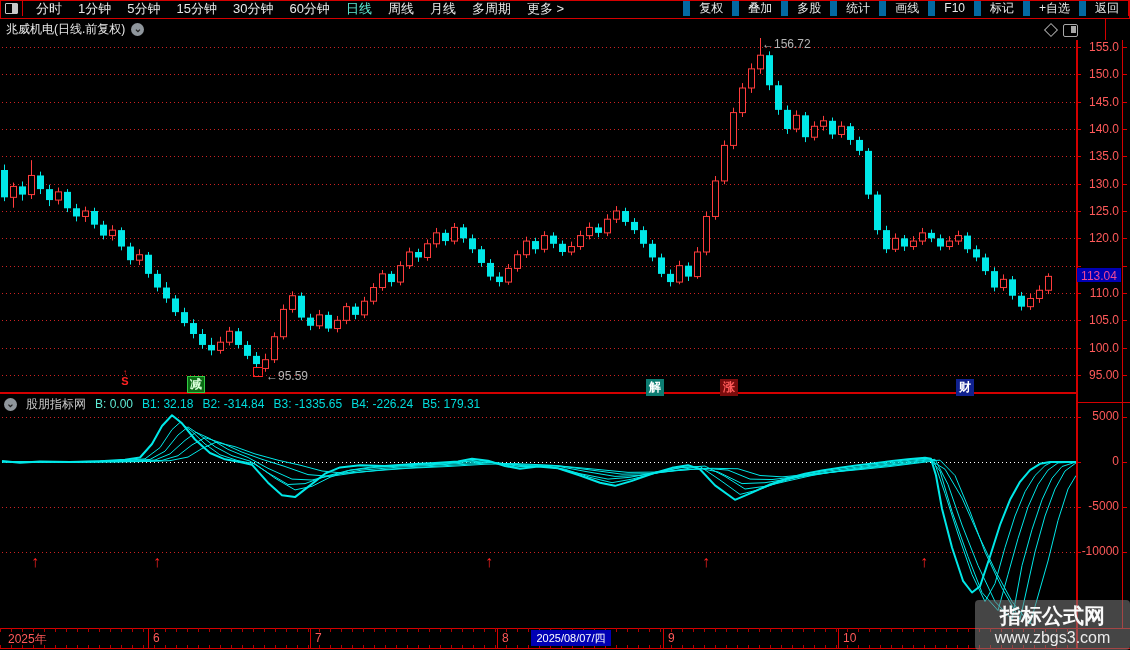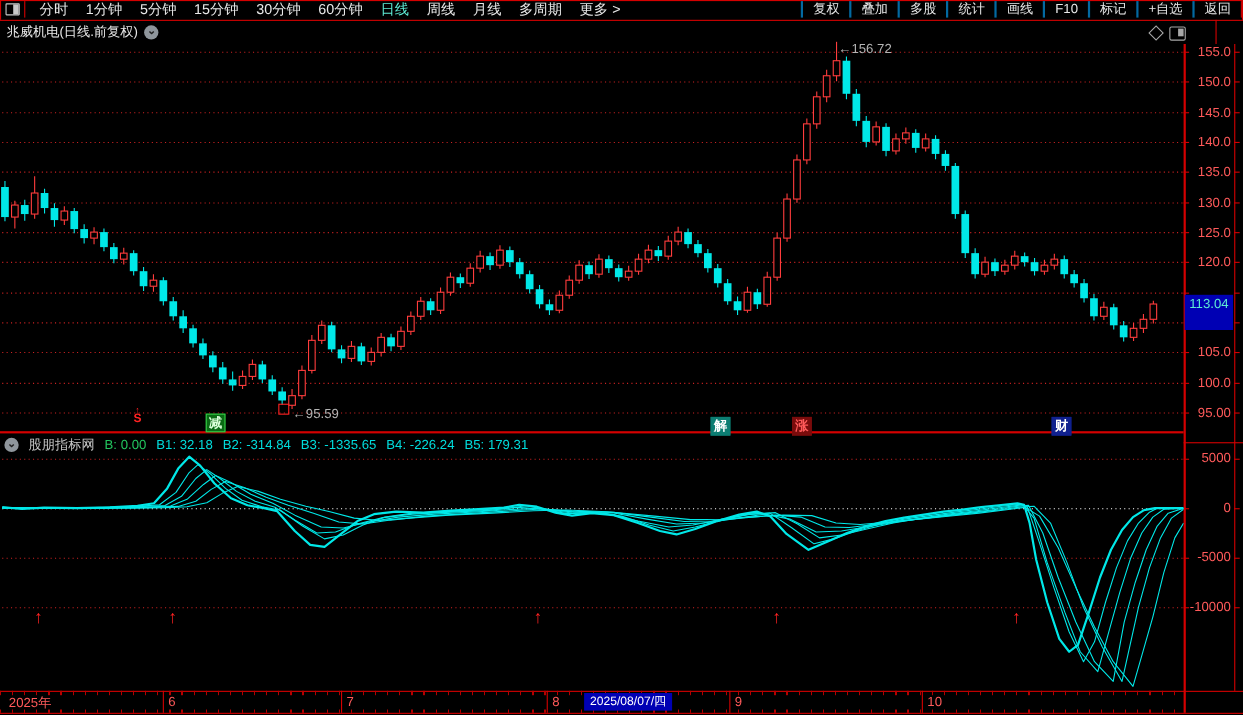--- a/index.html
+++ b/index.html
@@ -11,33 +11,33 @@
   
   #toolbar{position:absolute;left:0;top:1;width:1130px;height:17px;}
   #tb-iconbox{position:absolute;left:1px;top:1px;width:21px;height:15px;border-right:1px solid #d40000;
               display:flex;align-items:center;justify-content:center;}
   .split-icon{width:11px;height:9px;border:1px solid #c8c8c8;border-radius:1px;position:relative;}
   .split-icon::after{content:"";position:absolute;right:0;top:0;width:5px;height:100%;background:#c8c8c8;}
   #tb-left{position:absolute;left:28px;top:0;height:17px;display:flex;align-items:center;}
   .tb-item{color:#e8e8e8;font-size:13px;padding:0 8px;line-height:17px;cursor:default;white-space:nowrap;}
   .tb-item.active{color:#5eead4;}
   #tb-right{position:absolute;right:1px;top:0;height:17px;display:flex;align-items:center;}
-  .tb-btn{color:#e8e8e8;font-size:12px;padding:0 9px;line-height:15px;border-left:2px solid #0369a1;white-space:nowrap;}
+  .tb-btn{color:#e8e8e8;font-size:12px;padding:0 9px;line-height:15px;border-left:7px solid #0369a1;white-space:nowrap;}
   .tb-btn:last-child{border-right:1px solid #d40000;}
   
   #titlebar{position:absolute;left:6px;top:21px;height:17px;display:flex;align-items:center;gap:6px;}
   #symbol-title{color:#e8e8e8;font-size:12px;white-space:nowrap;}
   .circle-chev{width:13px;height:13px;border-radius:50%;background:#8f969c;color:#202020;
                font-size:10px;line-height:11px;text-align:center;font-weight:bold;}
   .diamond{position:absolute;left:1046px;top:25px;width:8px;height:8px;border:1px solid #a8a8a8;transform:rotate(45deg);}
   .panel-icon{position:absolute;left:1063px;top:24px;width:13px;height:11px;border:1px solid #a8a8a8;border-radius:2px;}
   .panel-icon::after{content:"";position:absolute;right:1px;top:1px;width:5px;height:7px;background:#a8a8a8;}
   
   .plabel{position:absolute;left:1077px;width:42px;font-size:12px;color:#ff5a5a;text-align:right;padding-right:5px;white-space:nowrap;}
-  .price-tag{position:absolute;left:1077px;width:44px;height:32px;background:#0000b4;color:#5eead4;
+  .price-tag{position:absolute;left:1077px;width:44px;height:14px;background:#0000b4;color:#ec4899;
              font-size:12px;text-align:center;line-height:16px;}
   
   #ind-header{position:absolute;left:4px;top:396px;height:16px;display:flex;align-items:center;gap:9px;font-size:12px;white-space:nowrap;}
   #ind-name{color:#c8c8c8;}
   .ind-val{letter-spacing:0;}
   
   .tag-marker{position:absolute;width:16px;height:15px;font-size:12px;font-weight:bold;text-align:center;line-height:15px;}
   .sig-marker{position:absolute;color:#ff2222;text-align:center;width:14px;font-weight:bold;}
   .sig-arrow{display:block;font-size:8px;line-height:6px;}
   .sig-letter{display:block;font-size:11px;line-height:10px;}
@@ -448,21 +448,21 @@
   <div id="annot-layer">
       <div class="note" style="left: 762px; top: 37px;">←156.72</div>
       <div class="note" style="left: 266px; top: 369px;">←95.59</div>
     </div>
 
   <div class="price-tag" id="price-tag" style="top:268px;">113.04</div>
 
   <div id="ind-header">
     <span class="circle-chev">⌄</span>
     <span id="ind-name">股朋指标网</span>
-  <span class="ind-val" style="color: #22c55e;">B: 0.00</span>
+  <span class="ind-val" style="color: #5eead4;">B: 0.00</span>
       <span class="ind-val" style="color: rgb(0, 220, 220); text-align: center;">B1: 32.18</span>
       <span class="ind-val" style="color: rgb(0, 220, 220);">B2: -314.84</span>
       <span class="ind-val" style="color: rgb(0, 220, 220);">B3: -1335.65</span>
       <span class="ind-val" style="color: rgb(0, 220, 220);">B4: -226.24</span>
       <span class="ind-val" style="color: rgb(0, 220, 220);">B5: 179.31</span>
     </div>
   <div id="ind-axis">
       <div class="plabel" style="top: 408.5px;">5000</div>
       <div class="plabel" style="top: 453.5px;">0</div>
       <div class="plabel" style="top: 498.5px;">-5000</div>
@@ -486,14 +486,18 @@
       <div style="position: absolute; left: 310px; top: -1px; width: 1px; height: 20px; background: rgb(212, 0, 0);"></div>
       <div class="month-label" style="left: 315px;">7</div>
       <div style="position: absolute; left: 497px; top: -1px; width: 1px; height: 20px; background: rgb(212, 0, 0);"></div>
       <div class="month-label" style="left: 502px;">8</div>
       <div style="position: absolute; left: 663px; top: -1px; width: 1px; height: 20px; background: rgb(212, 0, 0);"></div>
       <div class="month-label" style="left: 668px;">9</div>
       <div style="position: absolute; left: 838px; top: -1px; width: 1px; height: 20px; background: rgb(212, 0, 0);"></div>
       <div class="month-label" style="left: 843px;">10</div>
     </div>
 
+  <div id="watermark">
+    <div id="wm1">指标公式网</div>
+    <div id="wm2">www.zbgs3.com</div>
+  </div>
 
 </div>
 
 </body></html>

